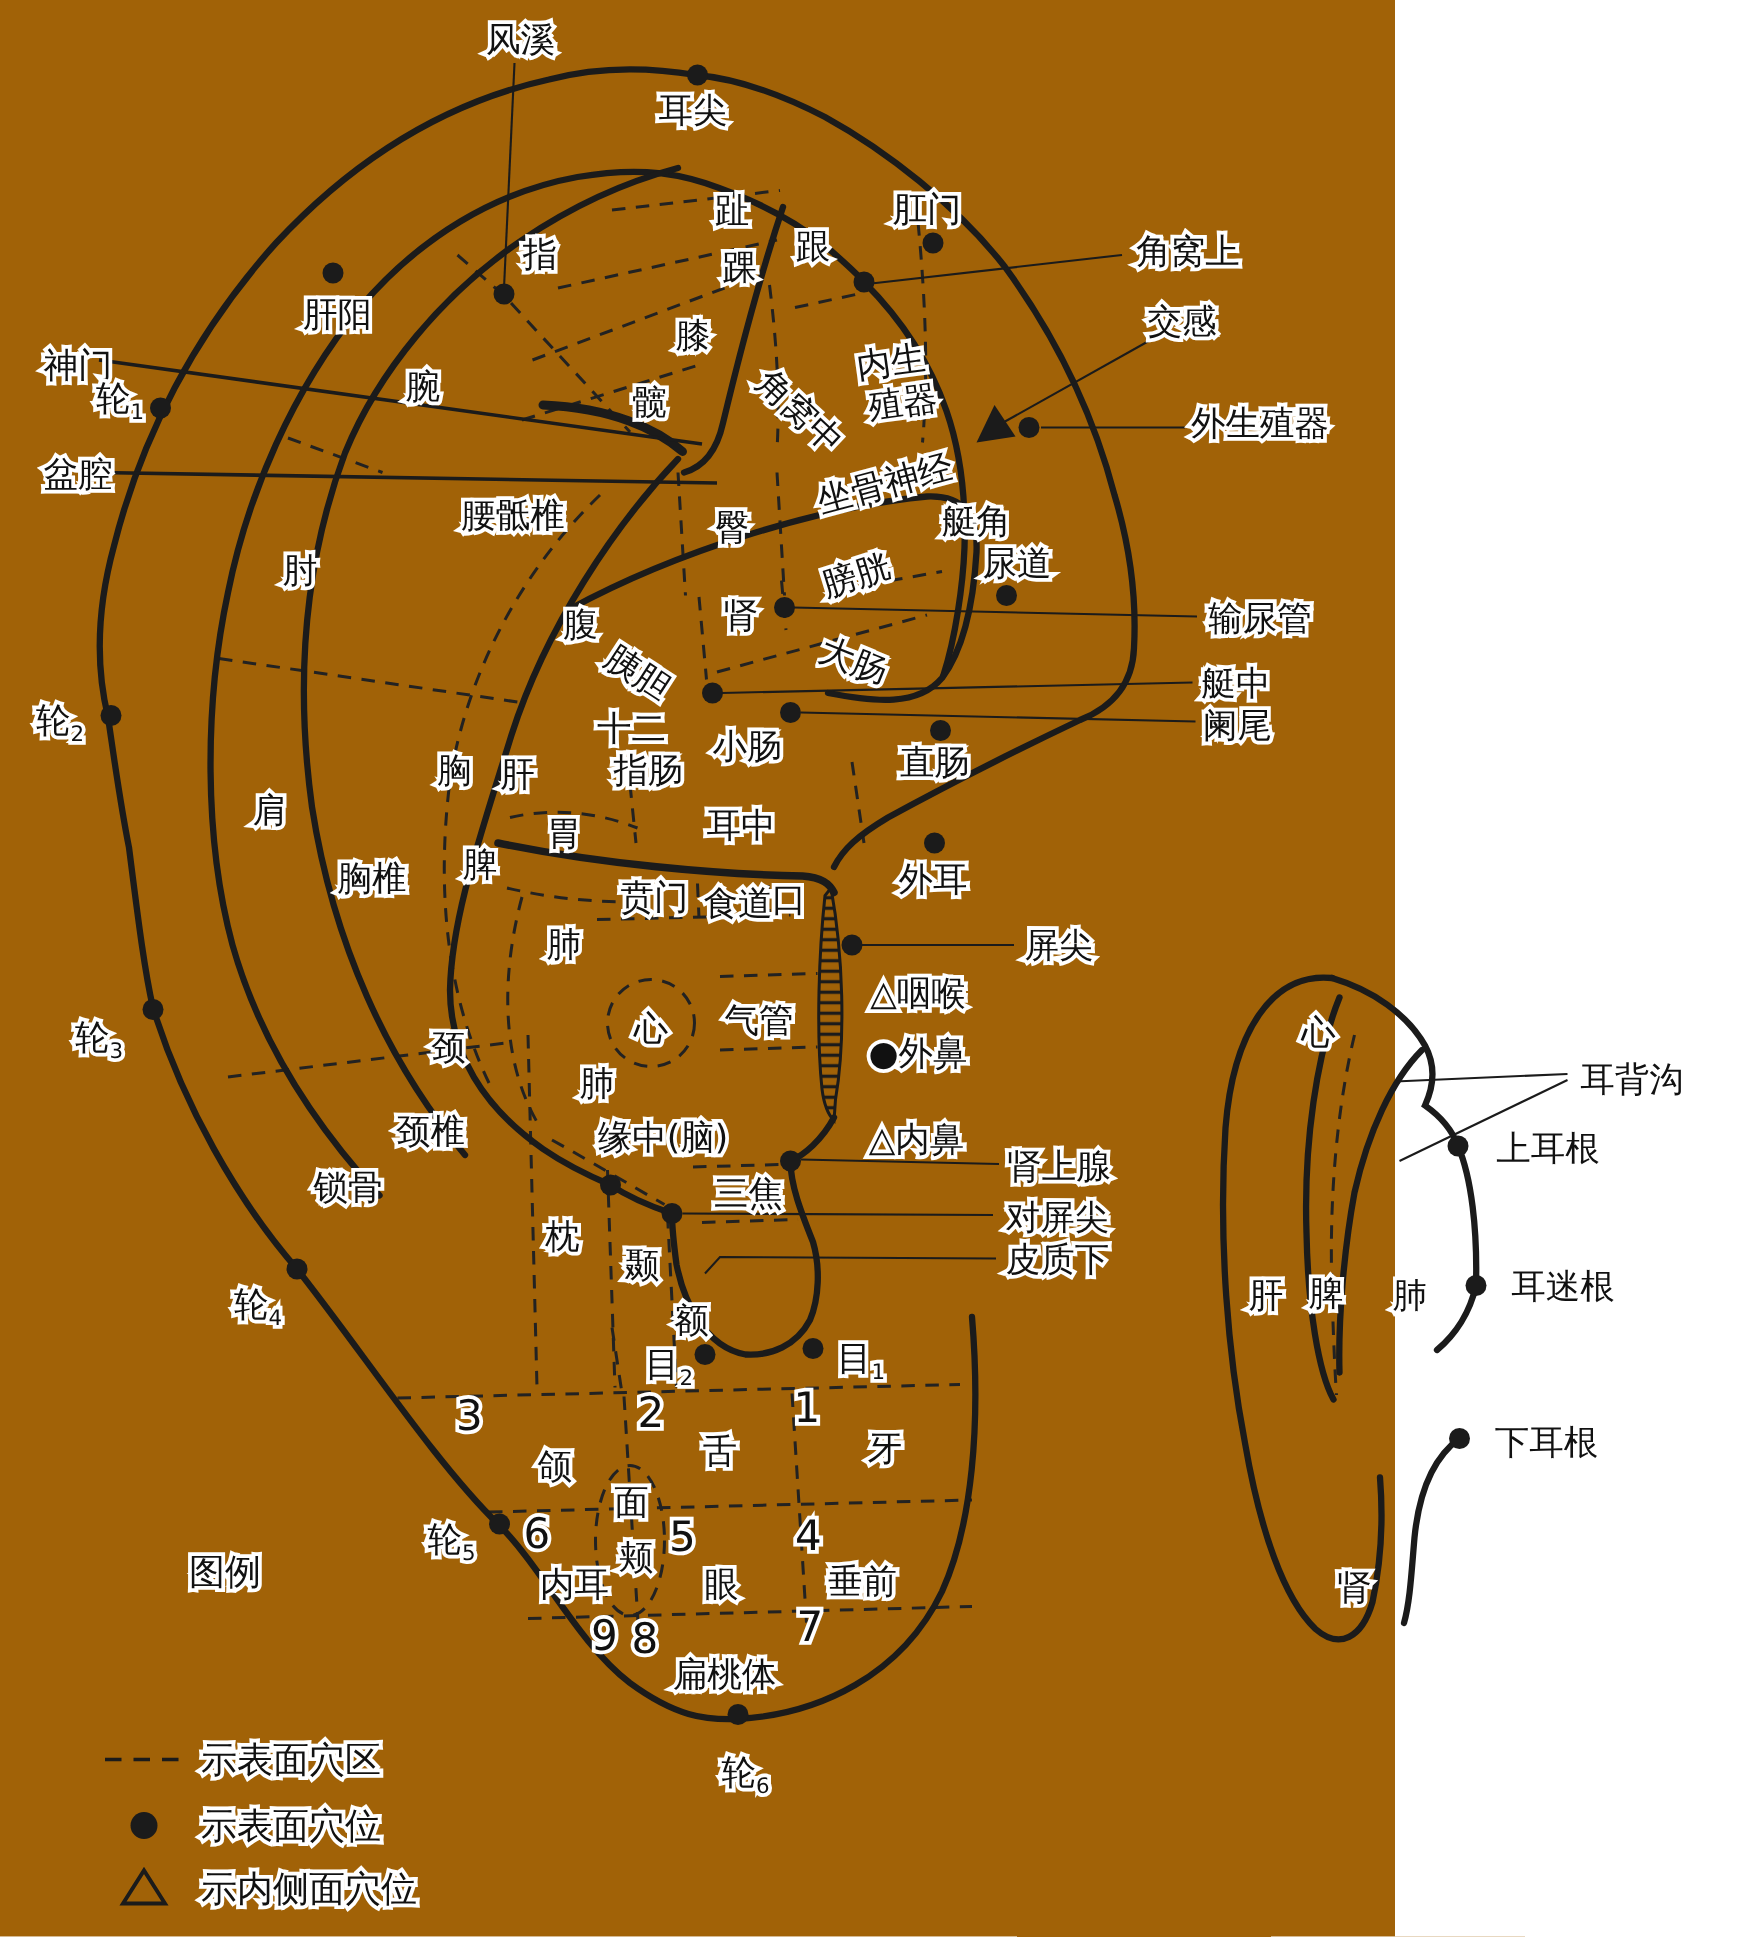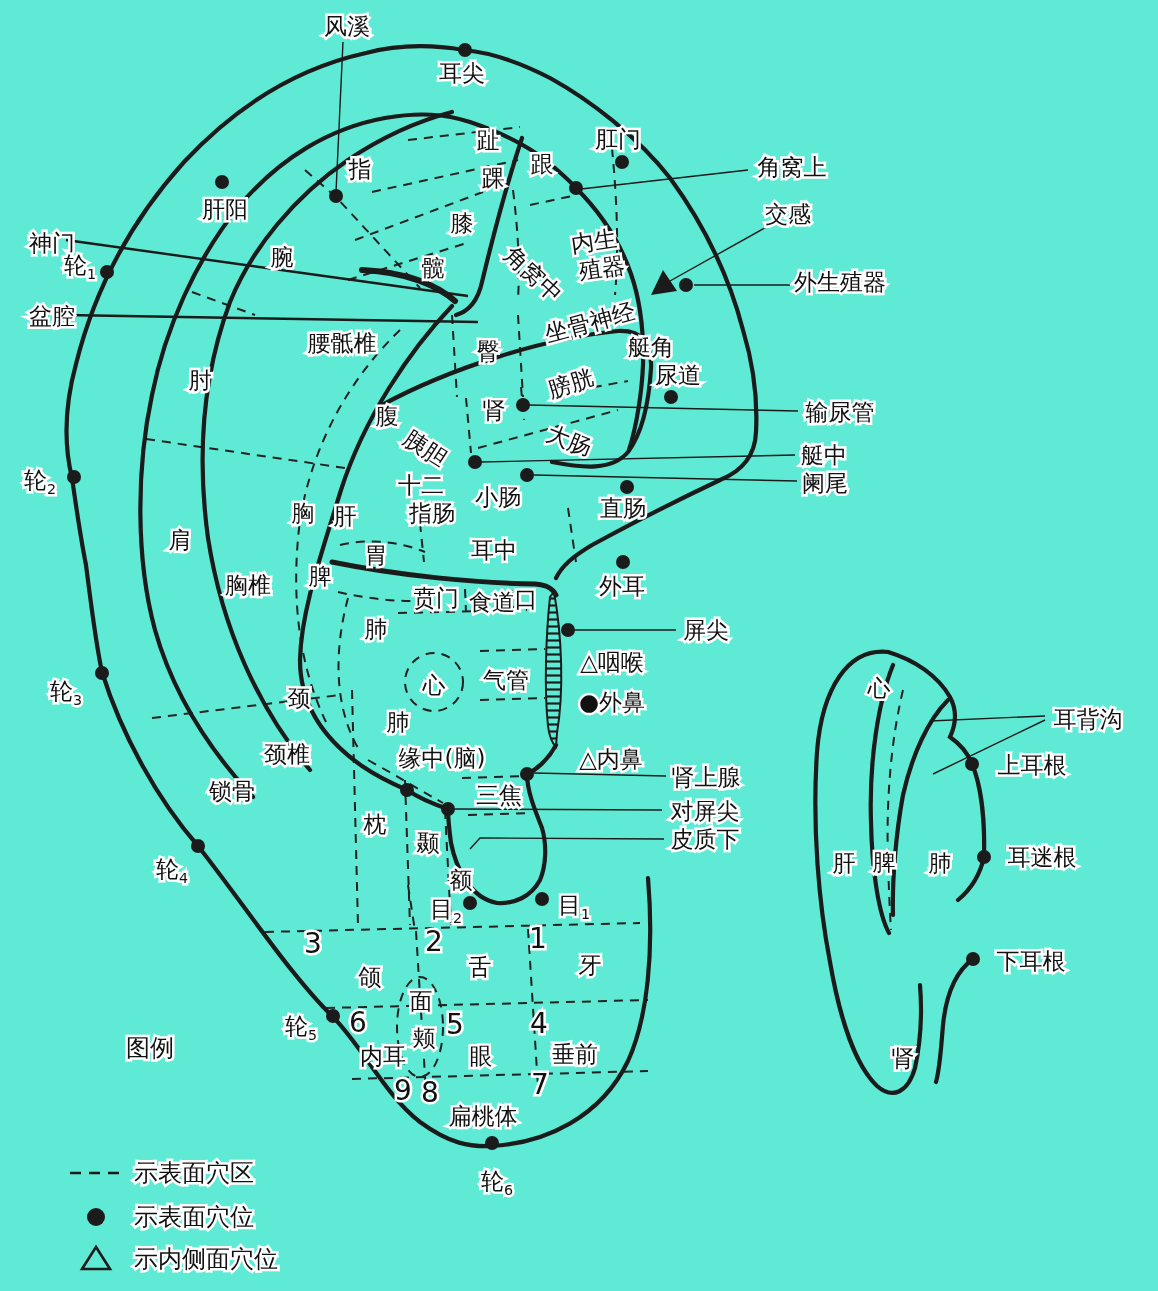--- a/index.html
+++ b/index.html
@@ -1,16 +1,16 @@
 <!DOCTYPE html>
 <html><head>
 <meta charset="utf-8">
 <style>
   html,body{margin:0;padding:0;background:#ffffff;}
-  #stage{position:relative;width:1158px;height:1291px;background:#5eead4;
+  #stage{position:relative;width:930px;height:1291px;background:#a16207;
          font-family:"DejaVu Sans",sans-serif;}
   svg{position:absolute;left:0;top:0;}
   .solid{fill:none;stroke:#1b1b1b;stroke-width:4.2;stroke-linecap:round;}
   .thick{fill:none;stroke:#1b1b1b;stroke-width:6;stroke-linecap:round;}
   .dashed{fill:none;stroke:#222;stroke-width:2;stroke-dasharray:9 7;stroke-linecap:butt;}
   text{fill:#111;stroke:#ffffff;stroke-width:5px;paint-order:stroke fill;}
 </style>
 </head>
 <body>
 

